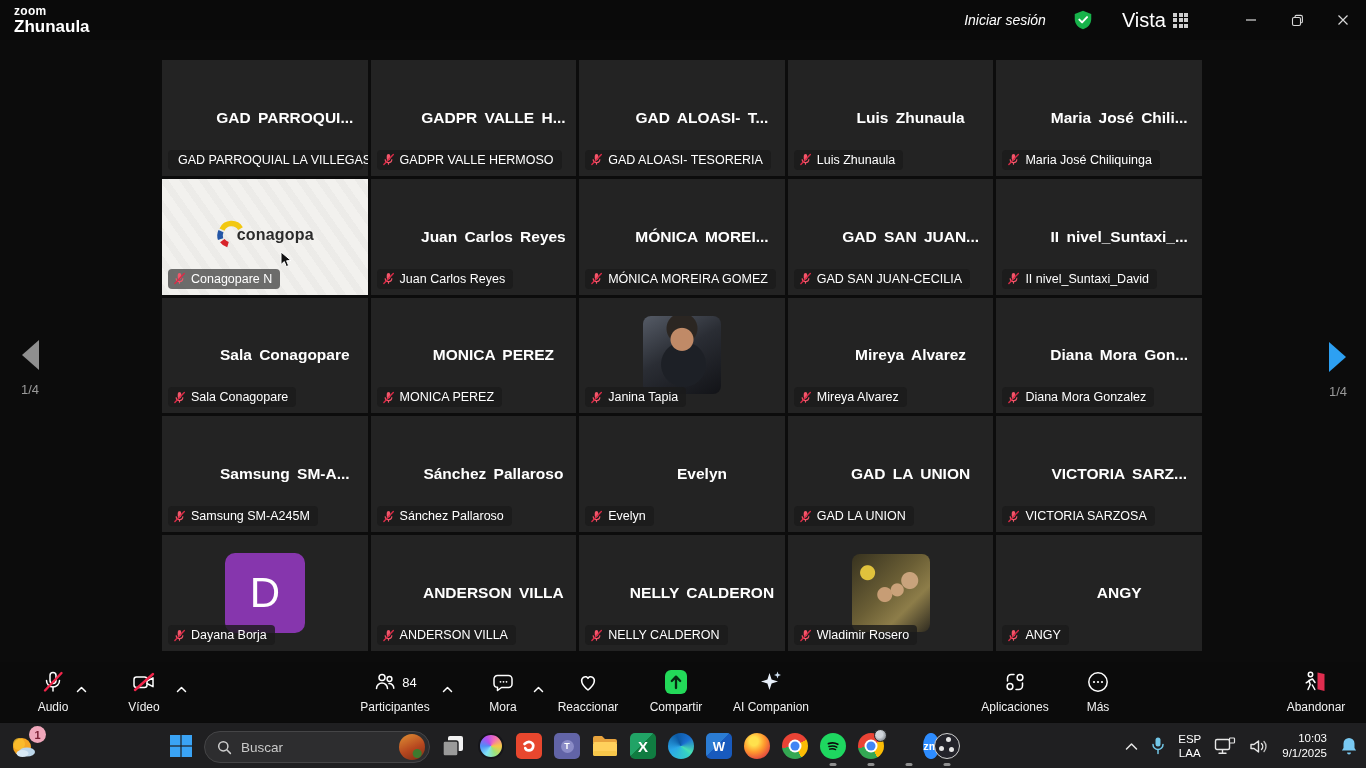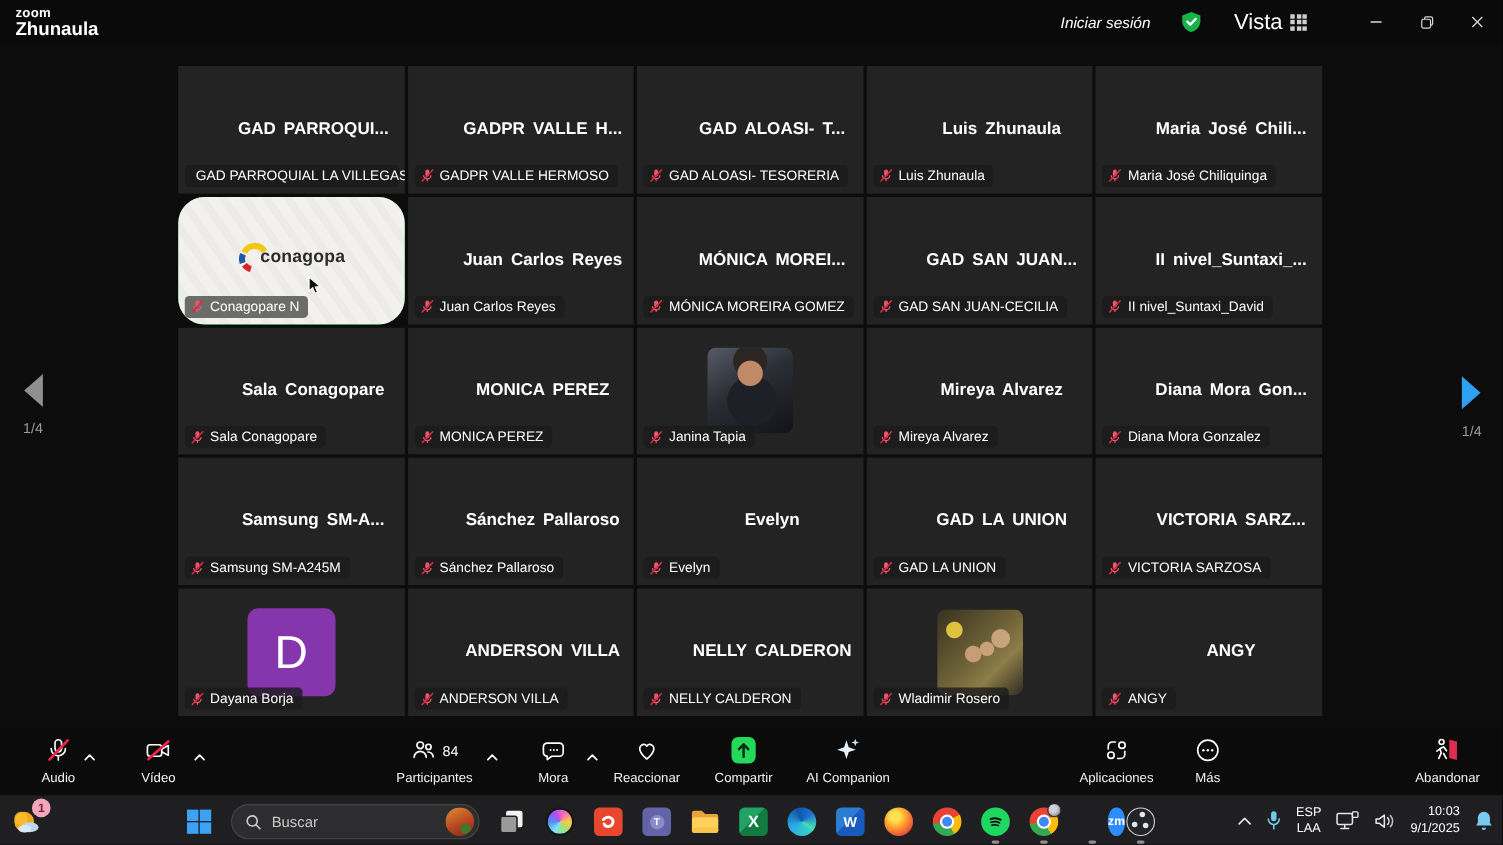--- a/index.html
+++ b/index.html
@@ -20,21 +20,21 @@
   .grid-ic { display:grid; grid-template-columns:repeat(3,4px); grid-template-rows:repeat(3,4px); gap:1.5px; }
   .grid-ic span { background:#cfcfcf; width:4px; height:4px; }
   .winbtn { width:46px; height:40px; display:flex; align-items:center; justify-content:center; color:#d9d9d9; font-size:13px; }
   .winbtn svg { display:block; }
 
   
   .meeting { position:absolute; left:0; top:40px; width:1366px; height:622px; background:#0c0c0c; }
   .vgrid { position:absolute; left:162px; top:20px; width:1040px; height:591px;
     display:grid; grid-template-columns:repeat(5,1fr); grid-template-rows:repeat(5,1fr); gap:3px; }
   .tile { position:relative; background:#232323; overflow:hidden; }
-  .tile.active { outline:2px solid #23d959; outline-offset:-2px;border-radius:24px; }
+  .tile.active { outline:2px solid #23d959; outline-offset:-2px; }
   .tile-name { position:absolute; left:0; right:0; top:50%; transform:translateY(-52%);
     text-align:center; color:#fff; font-size:15.5px; font-weight:700; word-spacing:3px;
     white-space:nowrap; overflow:hidden;padding-left:40px; }
   .chip { position:absolute; left:6px; bottom:6px; display:inline-flex; align-items:center; gap:5px;
     background:rgba(26,26,26,.8); border-radius:4px; padding:3px 8px 3px 5px; max-width:95%; }
   .chip span { color:#fff; font-size:12.5px; white-space:nowrap; }
   .tile.video .chip { background:rgba(70,70,70,.78); }
   .video-bg { position:absolute; inset:0; background:#f2f1ee; }
   .video-bg::after { content:""; position:absolute; inset:0;
     background:repeating-linear-gradient(55deg, rgba(0,0,0,.025) 0 7px, rgba(255,255,255,0) 7px 16px); }
@@ -71,21 +71,21 @@
   .pcount { color:#fff; font-size:13px; margin-left:5px; }
   .iconrow { display:flex; align-items:center; }
 
   
   .taskbar { position:absolute; left:0; top:722px; width:1366px; height:46px; background:#1f1f21;
     border-top:1px solid #0a0a0a; }
   .weather { position:absolute; left:8px; top:8px; width:34px; height:32px; }
   .badge { position:absolute; right:-4px; top:-5px; width:17px; height:17px; border-radius:50%;
     background:#f0a7bb; color:#7c2236; font-size:11px; font-weight:700; display:flex;
     align-items:center; justify-content:center; }
-  .tb-apps { position:absolute; left:166px; top:8px; display:flex; align-items:center; gap:14px; }
+  .tb-apps { position:absolute; left:166px; top:8px; display:flex; align-items:flex-start; gap:8px; }
   .appbox { position:relative; width:30px; height:30px; display:flex; align-items:center; justify-content:center; }
   .appbox .run { position:absolute; bottom:-5px; left:50%; transform:translateX(-50%);
     width:7px; height:3px; border-radius:2px; background:#8f8f8f; }
   .searchpill { width:226px; height:32px; border-radius:16px; background:#2d2d2f; border:1px solid #454547;
     display:flex; align-items:center; padding:0 4px 0 12px; gap:9px; }
   .searchpill .ph { color:#c9c9c9; font-size:13.5px; flex:1; }
   .pill-img { width:26px; height:26px; border-radius:13px;
     background: radial-gradient(circle at 70% 75%, #3e7a2e 0 4px, rgba(0,0,0,0) 5px),
       linear-gradient(155deg,#e09034 0%,#b6471f 55%,#7c2d16 100%); }
   .tray { position:absolute; right:8px; top:0; height:46px; display:flex; align-items:center; gap:13px; color:#fff; }

